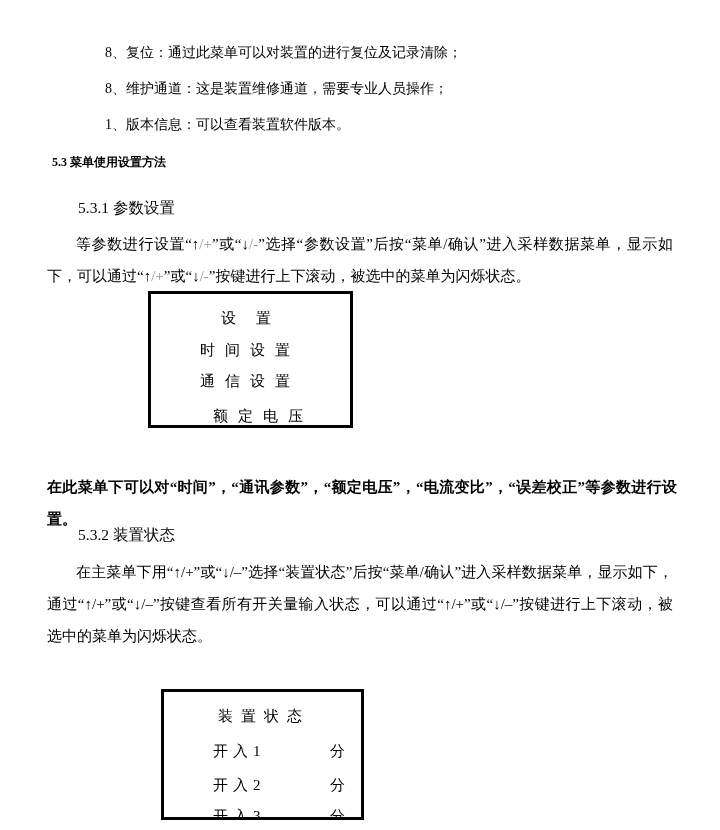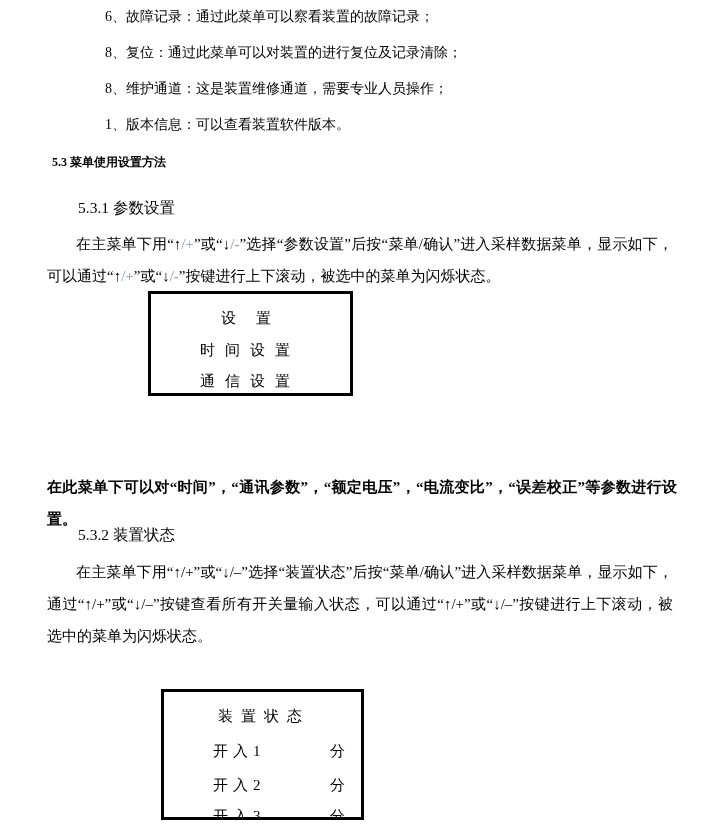--- a/index.html
+++ b/index.html
@@ -30,36 +30,35 @@
   .ls-title1{letter-spacing:20px;}
   .ls-menu{letter-spacing:10px;}
   .ls-title2{letter-spacing:8px;}
   .ls-label{letter-spacing:5px;}
 </style>
 </head>
 <body>
 
 <div class="page">
 
-  <div class="li" style="top:8px">6、故障记录：通过此菜单可以察看装置的故障记录；</div>
   <div class="li" style="top:44px">8、复位：通过此菜单可以对装置的进行复位及记录清除；</div>
   <div class="li" style="top:80px">8、维护通道：这是装置维修通道，需要专业人员操作；</div>
   <div class="li" style="top:116px">1、版本信息：可以查看装置软件版本。</div>
 
   <div class="h1" style="top:155px">5.3 菜单使用设置方法</div>
 
   <div class="h2" style="top:199px">5.3.1 参数设置</div>
 
-  <p class="para" style="top:228px"><span>在主菜单下用“↑</span><span class="accent">/+</span><span>”或“↓</span><span class="accent">/-</span><span>”选择“参数设置”后按“菜单/确认”进入采样数据菜单，显示如下，可以通过“↑</span><span class="accent">/+</span><span>”或“↓</span><span class="accent">/-</span><span>”按键进行上下滚动，被选中的菜单为闪烁状态。</span></p>
+  <p class="para" style="top:228px"><span>等参数进行设置“↑</span><span class="accent">/+</span><span>”或“↓</span><span class="accent">/-</span><span>”选择“参数设置”后按“菜单/确认”进入采样数据菜单，显示如下，可以通过“↑</span><span class="accent">/+</span><span>”或“↓</span><span class="accent">/-</span><span>”按键进行上下滚动，被选中的菜单为闪烁状态。</span></p>
 
-  <div class="lcdbox" style="left:148px;top:291px;width:205px;height:105px">
+  <div class="lcdbox" style="left:148px;top:291px;width:205px;height:137px">
     <div class="lcd-line ls-title1" style="left:70px;top:16px">设置</div>
     <div class="lcd-line ls-menu" style="left:49px;top:48px">时间设置</div>
     <div class="lcd-line ls-menu" style="left:49px;top:79px">通信设置</div>
-    <div class="lcd-line ls-menu" style="left:49px;top:114px">额定电压</div>
+    <div class="lcd-line ls-menu" style="left:62px;top:114px">额定电压</div>
   </div>
 
   <p class="para noindent bold" style="top:456px;width:630px">在此菜单下可以对“时间”，“通讯参数”，“额定电压”，“电流变比”，“误差校正”等参数进行设置。</p>
 
   <div class="h2" style="top:526px">5.3.2 装置状态</div>
 
   <p class="para" style="top:556px">在主菜单下用“↑/+”或“↓/–”选择“装置状态”后按“菜单/确认”进入采样数据菜单，显示如下，通过“↑/+”或“↓/–”按键查看所有开关量输入状态，可以通过“↑/+”或“↓/–”按键进行上下滚动，被选中的菜单为闪烁状态。</p>
 
   <div class="lcdbox" style="left:161px;top:689px;width:203px;height:131px">
     <div class="lcd-line ls-title2" style="left:54px;top:16px">装置状态</div>

